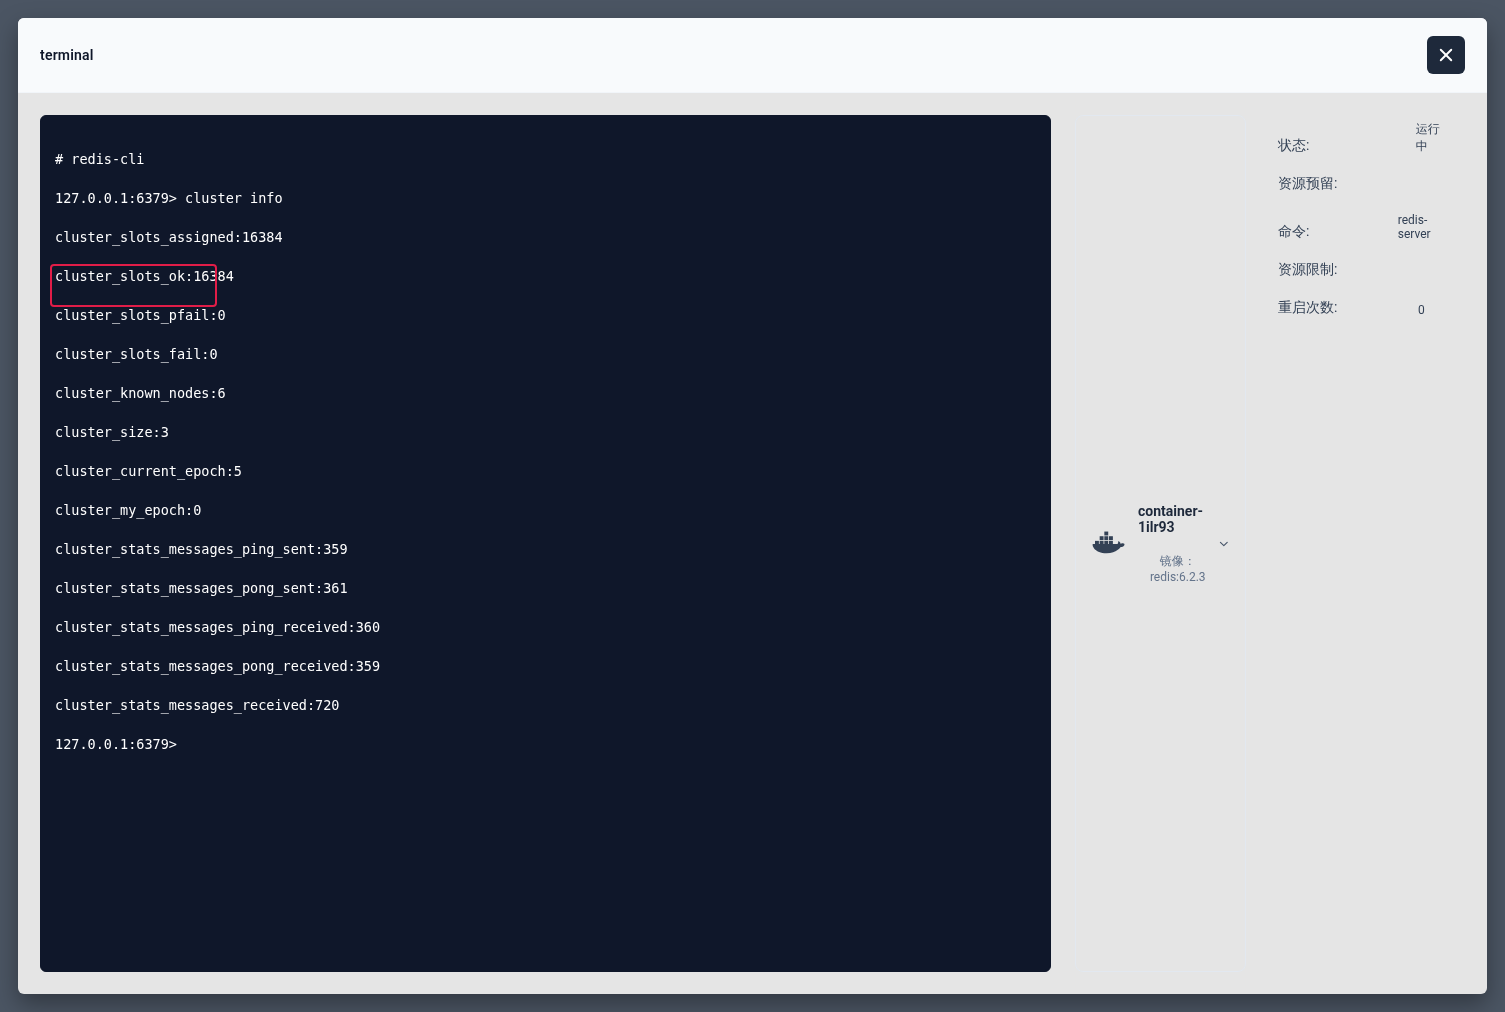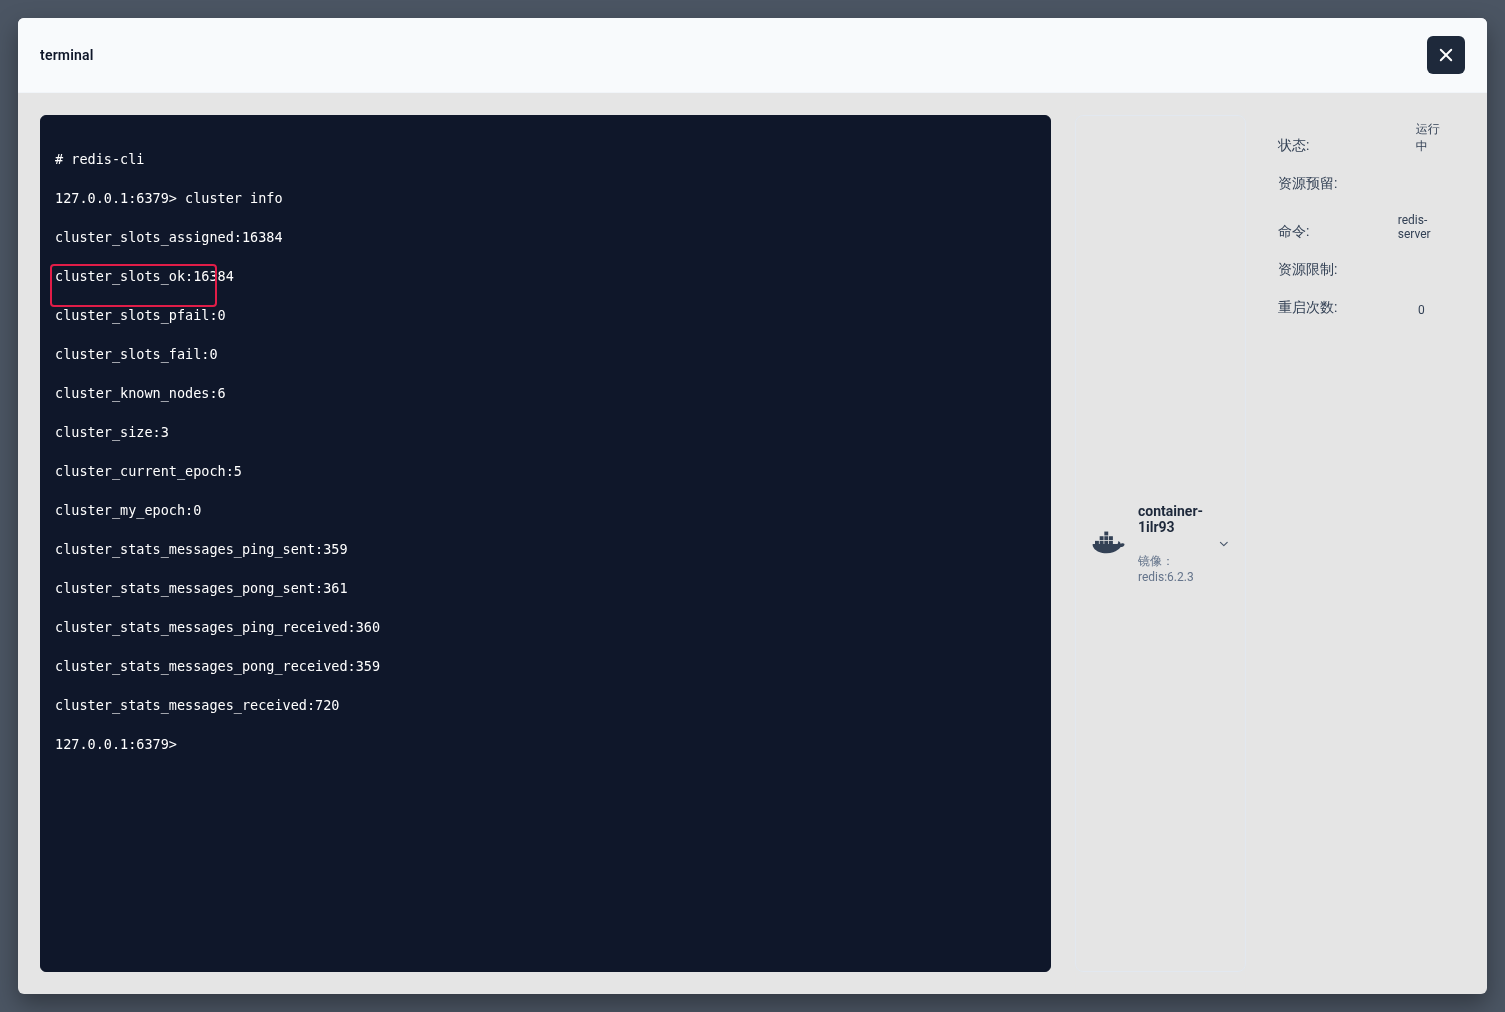--- a/index.html
+++ b/index.html
@@ -19,21 +19,21 @@
     .terminal-panel pre { font-family:inherit; }
 
     .highlight { position:absolute; border:2px solid #e11d48; border-radius:4px; pointer-events:none; }
 
     .side { width:390px; display:flex; flex-direction:row; gap:18px; }
 
     .container-card { border:1px solid #e2e8f0; border-radius:8px; padding:12px 14px; display:flex; align-items:center; justify-content:space-between; }
     .container-left { display:flex; align-items:center; gap:10px; }
     .docker-icon { width:38px; height:28px; display:flex; align-items:center; justify-content:center; color:#1e293b; }
     .container-name { font-size:14px; font-weight:700; color:#1e293b; }
-    .container-image { font-size:12px; color:#64748b; margin-top:18px; }
+    .container-image { font-size:12px; color:#64748b; margin-top:18px;text-align:center; }
     .chevron { width:16px; height:16px; color:#475569; }
 
     .section-title { font-size:14px; font-weight:700; color:#1e293b; }
 
     .info-list { display:flex; flex-direction:column; gap:20px; padding:6px 14px; }
     .info-row { display:flex; align-items:flex-end; }
     .info-label { width:140px; font-size:14px; color:#334155; }
     .info-value { font-size:12px; color:#334155; }
   </style>
 </head>

